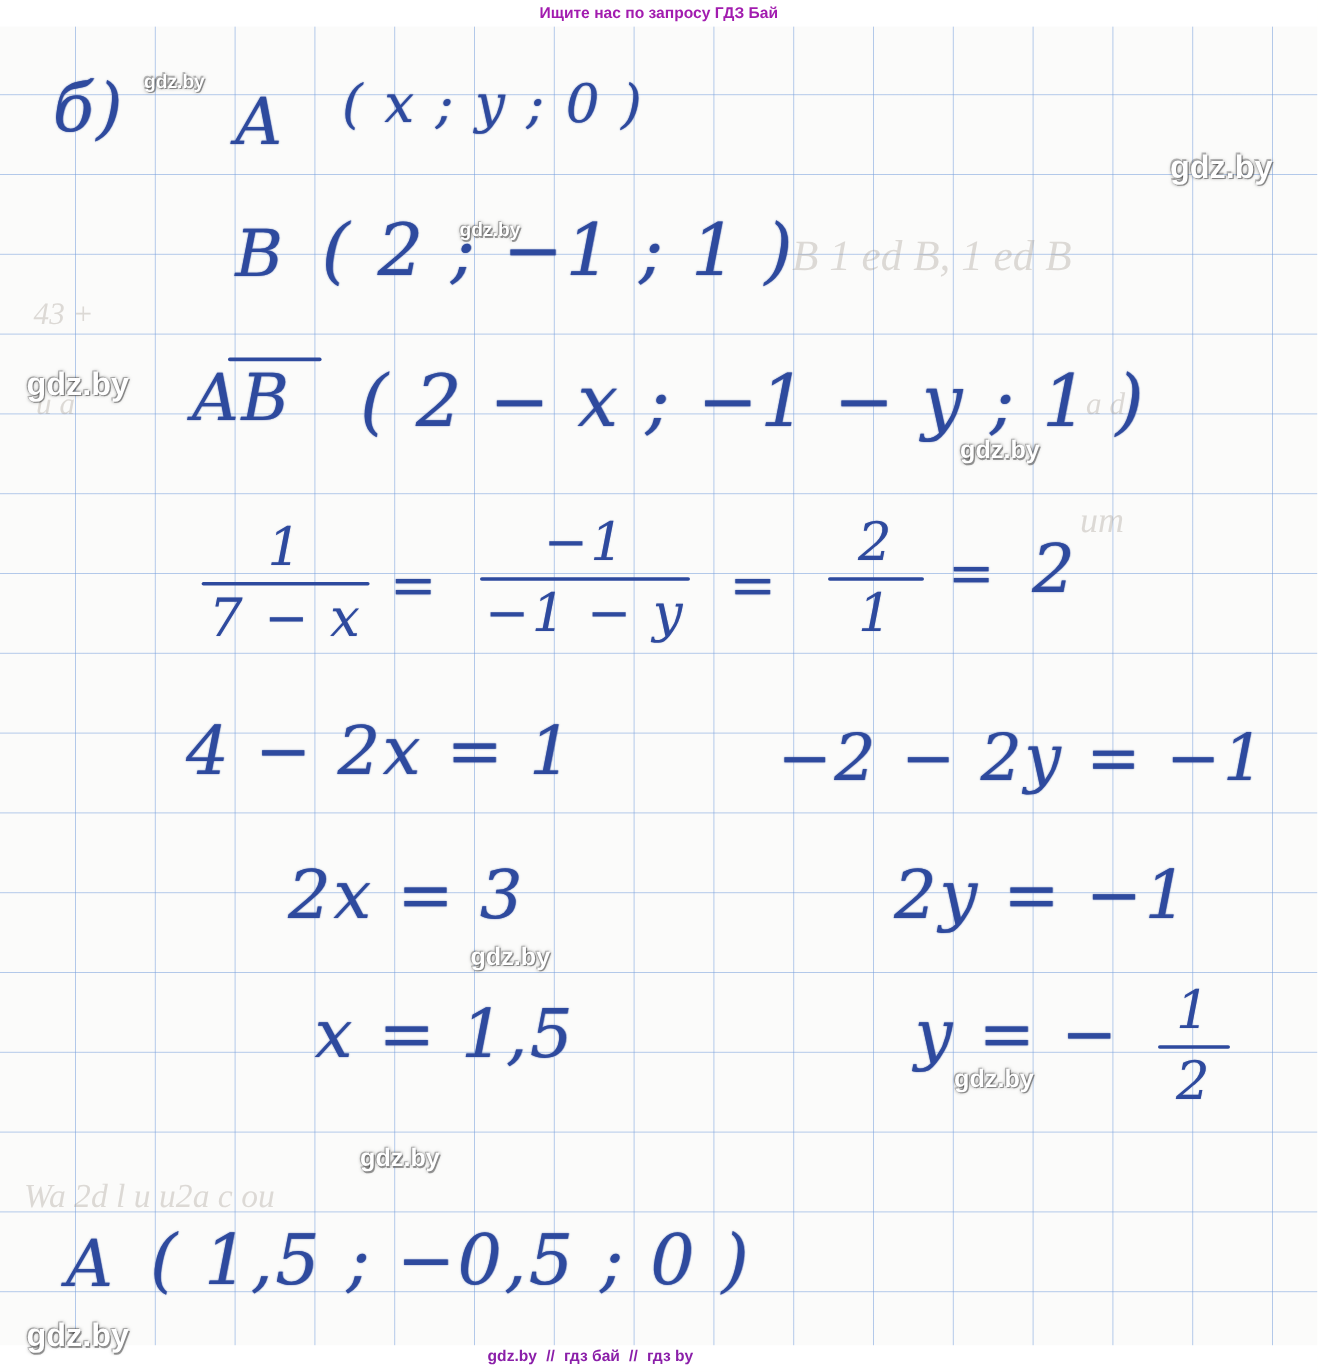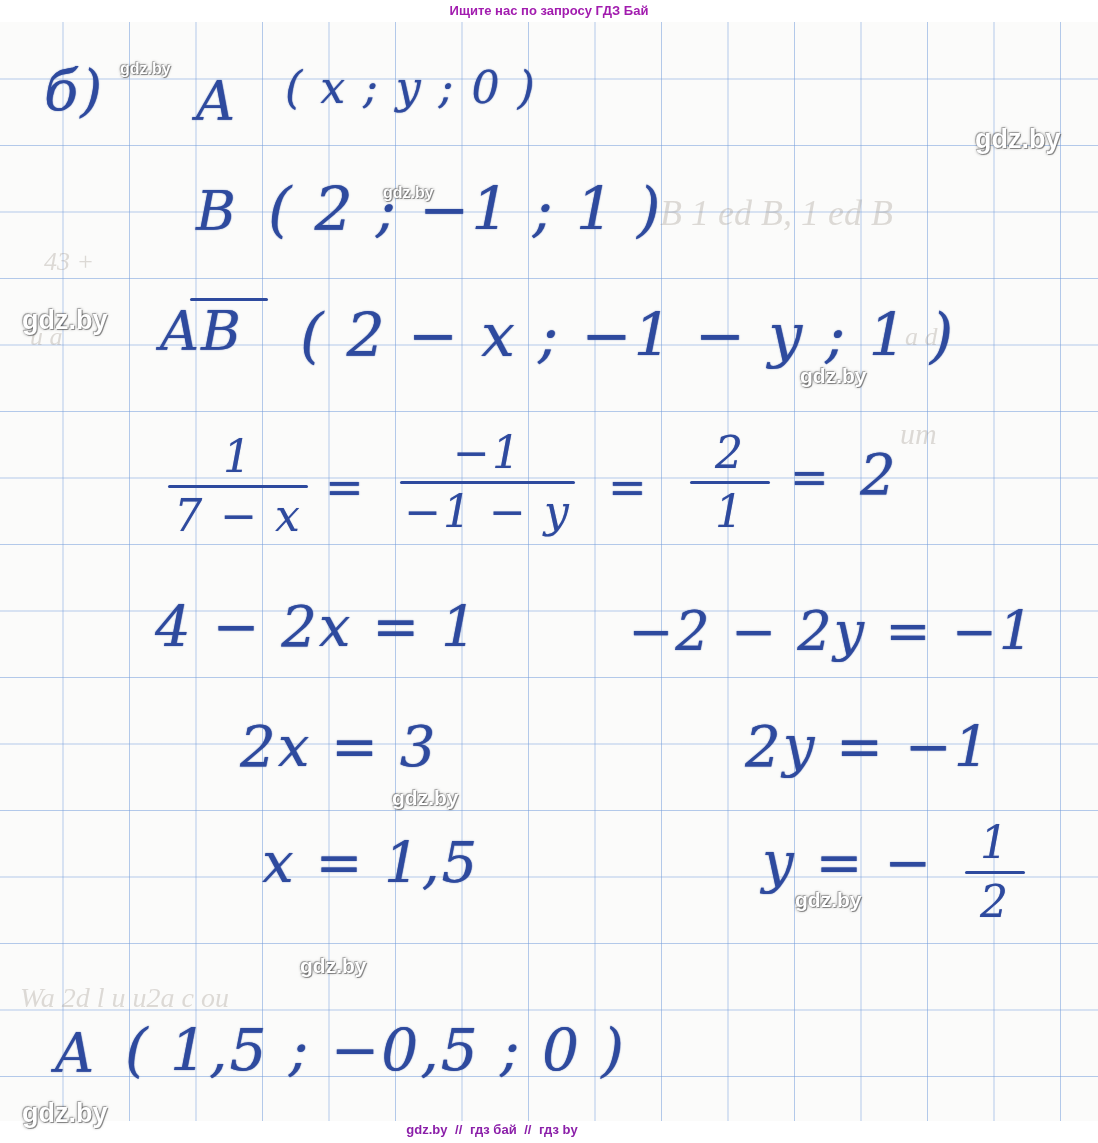--- a/index.html
+++ b/index.html
@@ -134,21 +134,21 @@
 </head>
 <body>
 
 <div id="page">
 
   <div class="top-banner">Ищите нас по запросу ГДЗ Бай</div>
 
   <div class="sheet">
 
     <div class="ghost" style="left:660px; top:170px; font-size:36px;">B 1 ed  B,  1 ed  B</div>
-    <div class="ghost" style="left:44px; top:225px; font-size:26px;text-align:right;">43 + </div>
+    <div class="ghost" style="left:28px; top:225px; font-size:26px;text-align:right;">43 + </div>
     <div class="ghost" style="left:905px; top:300px; font-size:26px;">a d</div>
     <div class="ghost" style="left:900px; top:395px; font-size:30px;">um</div>
     <div class="ghost" style="left:30px; top:300px; font-size:26px;">u  a</div>
     <div class="ghost" style="left:20px; top:960px; font-size:28px;">Wa 2d l u u2a  c ou</div>
 
     <div class="hw thick" style="left:44px; top:36px; font-size:56px;">б)</div>
     <div class="hw thick" style="left:196px; top:48px; font-size:54px;">A</div>
     <div class="hw thick" style="left:285px; top:40px; font-size:44px;">( x ; y ; 0 )</div>
 
     <div class="hw thick" style="left:196px; top:158px; font-size:54px;">B</div>
@@ -177,21 +177,21 @@
     <div class="frac" style="left:690px; top:408px; font-size:44px; width:80px;">
       <span class="num">2</span>
       <span class="bar"></span>
       <span class="den">1</span>
     </div>
 
     <div class="hw thick" style="left:790px; top:428px; font-size:46px;">=</div>
     <div class="hw thick" style="left:860px; top:420px; font-size:56px;">2</div>
 
     <div class="hw thick" style="left:155px; top:572px; font-size:56px;">4 − 2x = 1</div>
-    <div class="hw thick" style="left:628px; top:578px; font-size:54px;">−2 − 2y = −1</div>
+    <div class="hw thick" style="left:648px; top:578px; font-size:54px;">−2 − 2y = −1</div>
 
     <div class="hw thick" style="left:240px; top:692px; font-size:56px;">2x = 3</div>
     <div class="hw thick" style="left:745px; top:692px; font-size:56px;">2y = −1</div>
 
     <div class="hw thick" style="left:262px; top:808px; font-size:56px;">x = 1,5</div>
     <div class="hw thick" style="left:762px; top:808px; font-size:56px;">y = −</div>
     <div class="frac" style="left:965px; top:798px; font-size:44px; width:60px;">
       <span class="num">1</span>
       <span class="bar"></span>
       <span class="den">2</span>

